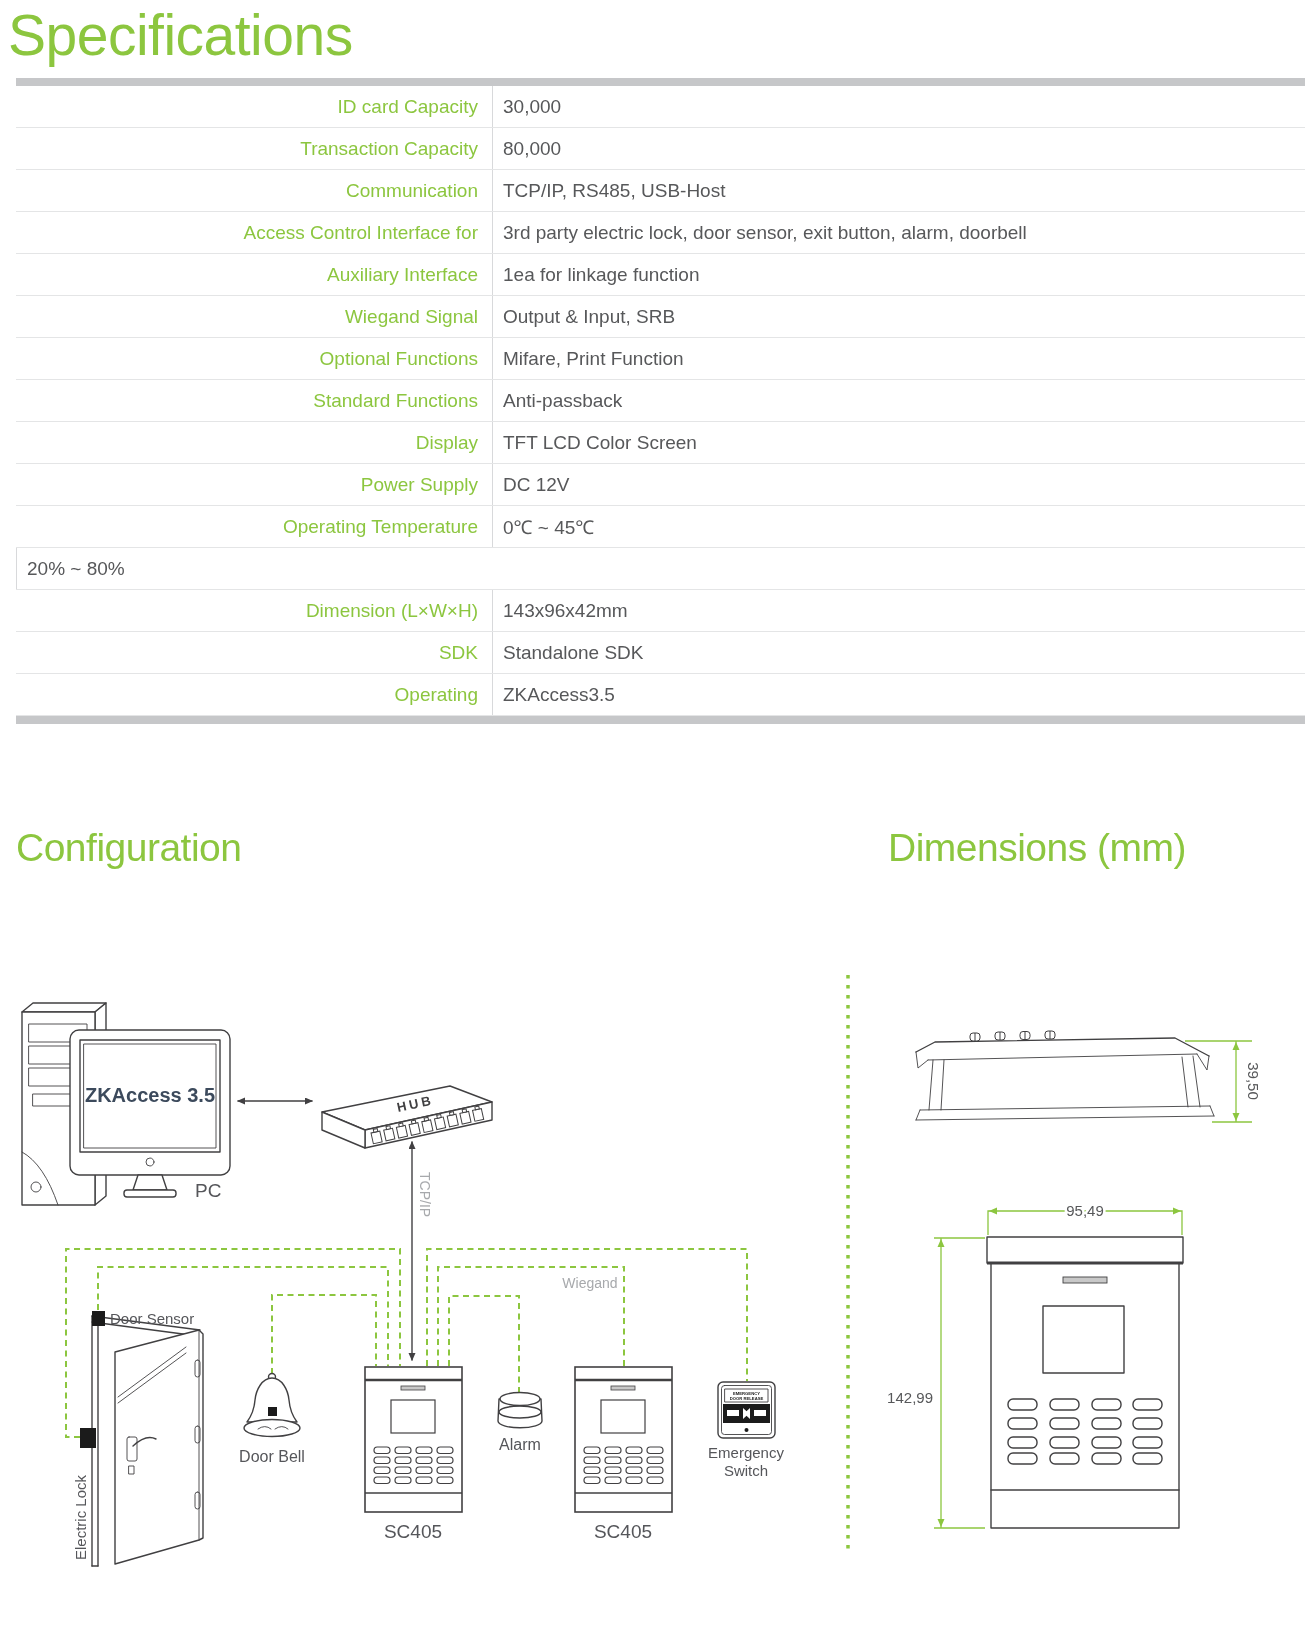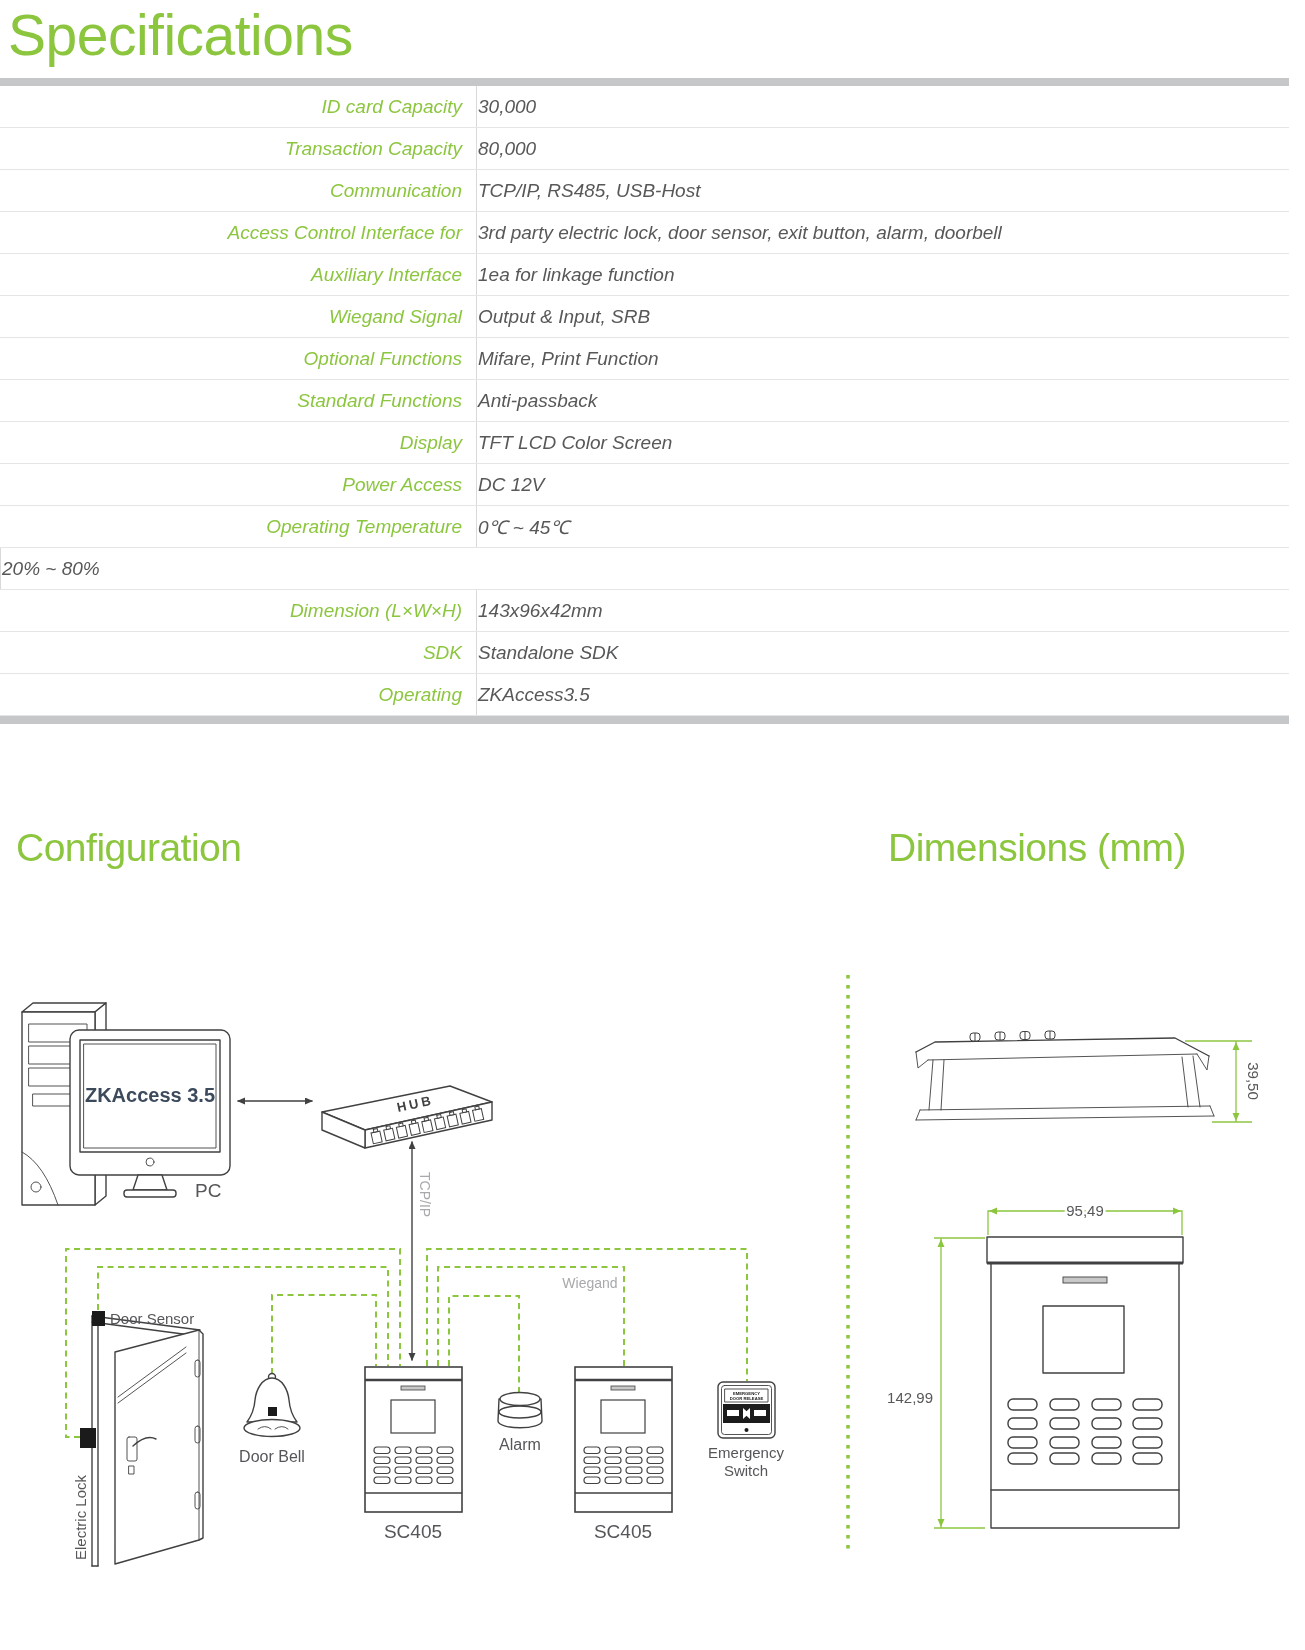--- a/index.html
+++ b/index.html
@@ -1,27 +1,27 @@
 <!DOCTYPE html>
 <html><head>
 <meta charset="utf-8">
 <style>
   html,body{margin:0;padding:0;background:#fff;}
   body{width:1305px;height:1650px;position:relative;overflow:hidden;
        font-family:"Liberation Sans", sans-serif;color:#57585A;}
   .big-title{position:absolute;left:8px;top:2px;font-size:57px;font-weight:300;
              letter-spacing:-0.5px;color:#8CC63F;}
   
-  .spec-table{position:absolute;left:0;top:78px;width:1289px;font-style:italic;}
+  .spec-table{position:absolute;left:16px;top:78px;width:1289px;}
   .bar{height:8px;background:#C6C7C9;}
   .spec-row{display:flex;height:41px;align-items:stretch;border-bottom:1px solid #E4E5E6;}
   .spec-row:last-of-type{border-bottom:none;}
   .spec-label{width:462px;padding-right:14px;display:flex;align-items:center;
               justify-content:flex-end;color:#8CC63F;font-size:19px;font-weight:300;}
-  .spec-value{flex:1;border-left:1px solid #D8D9DB;padding-left:1px;display:flex;
+  .spec-value{flex:1;border-left:1px solid #D8D9DB;padding-left:10px;display:flex;
               align-items:center;color:#57585A;font-size:19px;font-weight:300;}
   .section-title{position:absolute;top:826px;font-size:39px;font-weight:300;
                  letter-spacing:-0.5px;color:#8CC63F;}
   #config-title{left:16px;}
   #dims-title{left:888px;}
   svg{position:absolute;left:0;top:930px;}
   svg text{font-family:"Liberation Sans", sans-serif;}
   .ln{stroke:#414042;fill:none;stroke-width:1.4;stroke-linejoin:round;stroke-linecap:round;}
   .lnw{stroke:#414042;fill:#fff;stroke-width:1.4;stroke-linejoin:round;}
   .thin{stroke-width:0.9;}
@@ -73,21 +73,21 @@
     </div>
   <div class="spec-row">
       <div class="spec-label">Standard Functions</div>
       <div class="spec-value">Anti-passback</div>
     </div>
   <div class="spec-row">
       <div class="spec-label">Display</div>
       <div class="spec-value">TFT LCD Color Screen</div>
     </div>
   <div class="spec-row">
-      <div class="spec-label">Power Access</div>
+      <div class="spec-label">Power Supply</div>
       <div class="spec-value">DC 12V</div>
     </div>
   <div class="spec-row">
       <div class="spec-label">Operating Temperature</div>
       <div class="spec-value">0℃ ~ 45℃</div>
     </div>
   <div class="spec-row">
       <div class="spec-value">20% ~ 80%</div>
     </div>
   <div class="spec-row">

